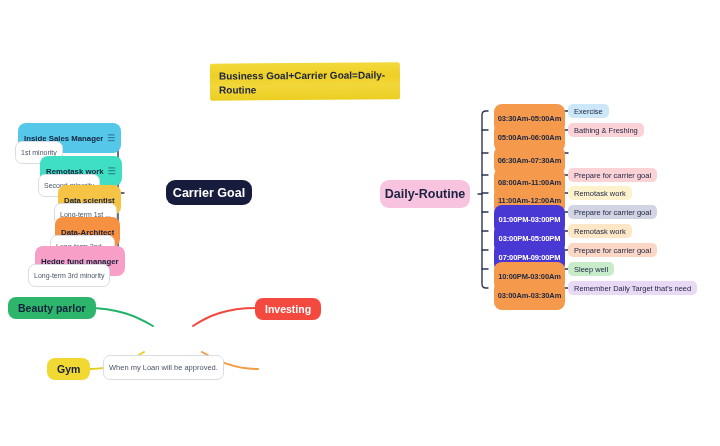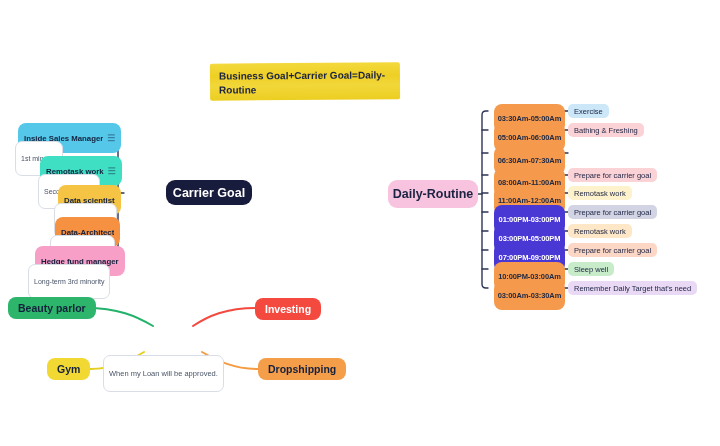--- a/index.html
+++ b/index.html
@@ -6,28 +6,28 @@
   .canvas{position:relative;width:720px;height:446px;background:#ffffff;overflow:hidden;
           font-family:"Liberation Sans",sans-serif;}
   svg.wires{position:absolute;left:0;top:0;z-index:0;}
   .node{position:absolute;z-index:2;box-sizing:border-box;display:flex;align-items:center;
         white-space:nowrap;}
   
   .main-box{background:#171b3c;color:#fff;font-weight:bold;border-radius:9px;
             justify-content:center;margin-left:44px;}
   .carrier-box{left:122px;top:180px;width:86px;height:25px;font-size:12.5px;}
   .business-box{left:105px;top:322px;width:126px;height:32px;font-size:17.5px;border-radius:10px;}
-  .daily-box{left:388px;top:180px;width:90px;height:28px;font-size:12.5px;font-weight:bold;
+  .daily-box{left:380px;top:180px;width:90px;height:28px;font-size:12.5px;font-weight:bold;
              color:#1b2342;border-radius:9px;justify-content:center;}
   
   .pill{border-radius:8px;color:#14213d;font-weight:600;font-size:7.8px;padding:15px 6px;height:16px;}
   .pill .lbl{overflow:hidden;}
   .note-glyph{font-size:9px;line-height:1;margin-left:4px;color:rgba(25,55,90,.5);}
   .sub{position:absolute;z-index:2;background:#fff;border:1px solid #d9dde6;border-radius:7px;
-       color:#4a5568;font-size:7px;padding:13px 5px;white-space:nowrap;}
+       color:#4a5568;font-size:7px;padding:7px 5px;white-space:nowrap;}
   
   .biz{border-radius:8px;font-weight:bold;font-size:10.5px;padding:5px 10px;height:22px;}
   
   .sticky{position:absolute;left:210px;top:63px;width:190px;height:37px;z-index:2;
           border-radius:2px;transform:rotate(-.4deg);
           background:linear-gradient(180deg,#f3d93c 0%,#eecf24 35%,#f2d73a 60%,#ecce21 100%);}
   .sticky .txt{font-size:10px;font-weight:bold;color:#1b2342;padding:6px 9px;line-height:1.35;
                white-space:pre-line;}
   
   .time{left:488px;width:71px;height:29px;border-radius:8px;font-size:7.5px;font-weight:600;
@@ -149,15 +149,14 @@
   <div class="node act" style="top: 262px; background-color: rgb(200, 236, 202);">Sleep well</div>
 
   <div class="node time" style="top: 281px; background-color: rgb(245, 154, 76); color: rgb(34, 42, 68);">03:00Am-03:30Am</div>
   <div class="node act" style="top: 281px; background-color: rgb(234, 217, 245);">Remember Daily Target that's need</div>
 
   <div class="sub" style="left:103px;top:355px;font-size:7.5px;">When my Loan will be approved.</div>
 
   <div class="node biz" style="left: 8px; top: 297px; background-color: rgb(44, 181, 107); color: rgb(20, 33, 61);">Beauty parlor</div>
   <div class="node biz" style="left: 255px; top: 298px; background-color: rgb(244, 73, 63); color: rgb(255, 255, 255);">Investing</div>
   <div class="node biz" style="left: 47px; top: 358px; background-color: rgb(242, 216, 50); color: rgb(20, 33, 61);">Gym</div>
-  <div class="node biz" style="left: 258px; top: 358px; background-color: rgb(245, 158, 74); color: rgb(20, 33, 61);">Dropshipping</div>
 
 </div>
 
 </body></html>

